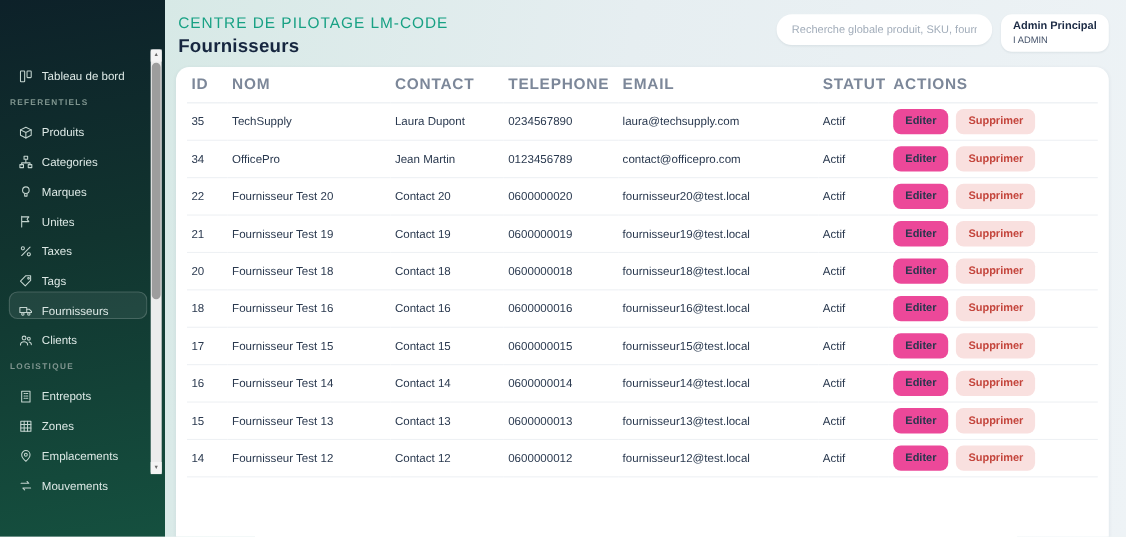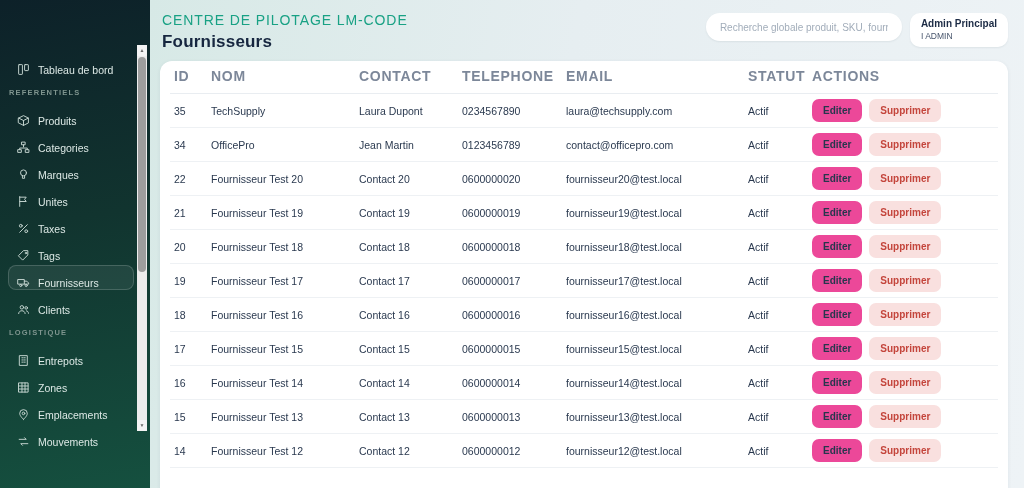--- a/index.html
+++ b/index.html
@@ -324,31 +324,20 @@
     <td>Fournisseur Test 18</td>
     <td>Contact 18</td>
     <td>0600000018</td>
     <td>fournisseur18@test.local</td>
     <td>Actif</td>
     <td>
       <button class="btn-edit">Editer</button><button class="btn-del">Supprimer</button>
     </td>
   </tr>
           <tr>
-    <td>19</td>
-    <td>Fournisseur Test 17</td>
-    <td>Contact 17</td>
-    <td>0600000017</td>
-    <td>fournisseur17@test.local</td>
-    <td>Actif</td>
-    <td>
-      <button class="btn-edit">Editer</button><button class="btn-del">Supprimer</button>
-    </td>
-  </tr>
-          <tr>
     <td>18</td>
     <td>Fournisseur Test 16</td>
     <td>Contact 16</td>
     <td>0600000016</td>
     <td>fournisseur16@test.local</td>
     <td>Actif</td>
     <td>
       <button class="btn-edit">Editer</button><button class="btn-del">Supprimer</button>
     </td>
   </tr>

